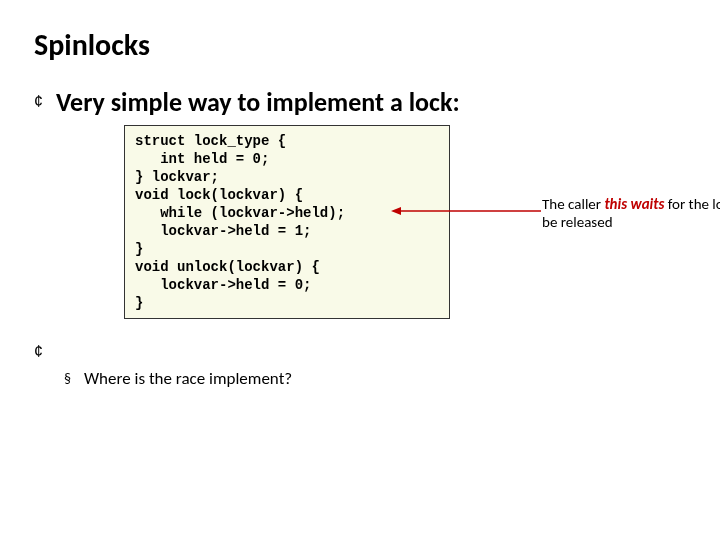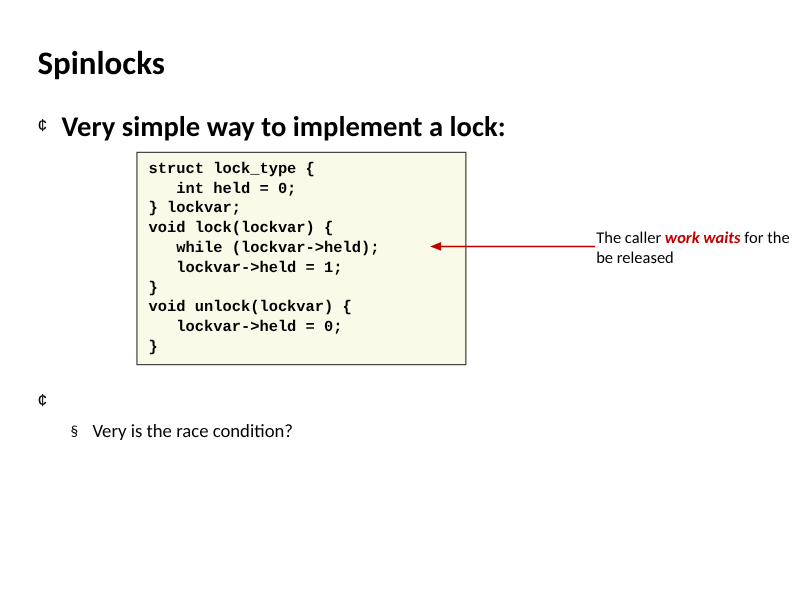--- a/index.html
+++ b/index.html
@@ -10,21 +10,21 @@
     background: #ffffff;
     font-family: Calibri, "Segoe UI", Arial, sans-serif;
     color: #000;
     overflow: hidden;
   }
   .slide {
     position: relative;
     width: 720px;
     height: 540px;
     box-sizing: border-box;
-    padding: 41px 34px 0 34px;
+    padding: 28px 34px 0 34px;
   }
   .title {
     font-weight: 700;
     font-size: 30px;
     line-height: 1.1;
     margin: 0 0 30px 0;
   }
   .bullet-row {
     display: flex;
     align-items: flex-start;
@@ -44,21 +44,21 @@
     line-height: 22px;
   }
   .code-wrap {
     margin: 12px 0 22px 90px;
     position: relative;
   }
   .code-box {
     border: 1px solid #333;
     background: #f9fae8;
     padding: 6px 10px 6px 10px;
-    width: 300px;
+    width: 326px;
     box-sizing: border-box;
   }
   .code-box pre {
     margin: 0;
     font-family: "Courier New", Courier, monospace;
     font-weight: 700;
     font-size: 14px;
     line-height: 18px;
     white-space: pre;
   }
@@ -128,26 +128,26 @@
    lockvar-&gt;held = 0;
 }</pre>
     </div>
 
     <svg class="arrow" viewBox="0 0 150 10" xmlns="http://www.w3.org/2000/svg">
       <line x1="8" y1="5" x2="150" y2="5" stroke="#bf0000" stroke-width="1.4"></line>
       <polygon points="0,5 10,1 10,9" fill="#bf0000"></polygon>
     </svg>
 
     <div class="annotation">
-      <span>The caller </span><span class="bw">work waits</span><span> for the lock to be released</span>
+      <span>The caller </span><span class="bw">this waits</span><span> for the lock to be released</span>
     </div>
   </div>
 
   <div class="bullet-row">
     <div class="bullet-glyph">¢</div>
   </div>
 
   <div class="sub-bullet-row">
     <div class="sub-bullet-glyph">§</div>
-    <div class="sub-bullet-text">Very is the race condition?</div>
+    <div class="sub-bullet-text">Where is the race implement?</div>
   </div>
 
 </div>
 
 </body></html>

